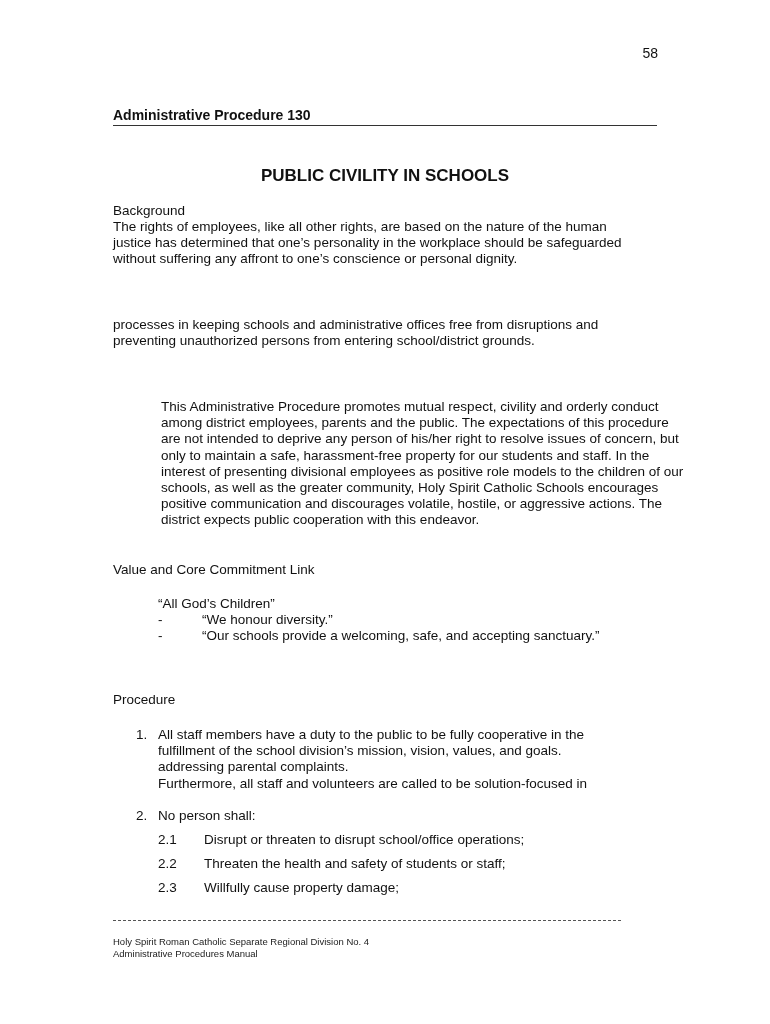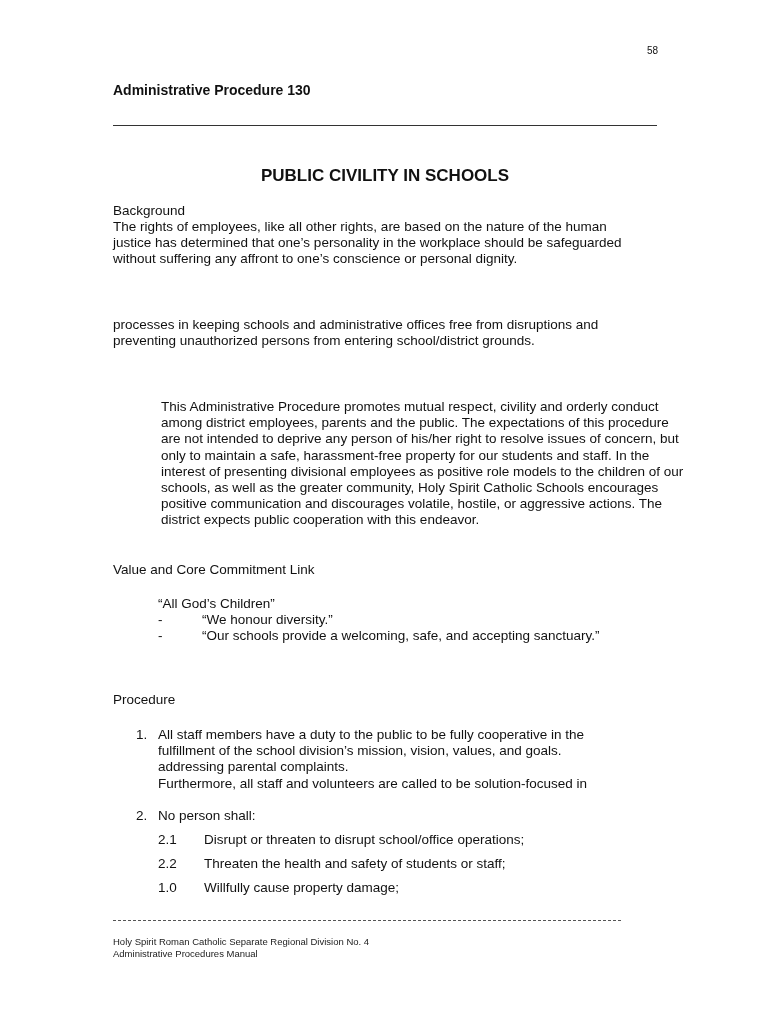--- a/index.html
+++ b/index.html
@@ -12,27 +12,27 @@
       height: 1024px;
       position: relative;
       overflow: hidden;
       font-family: "Liberation Sans", sans-serif;
       color: #111111;
     }
     .page-number {
       position: absolute;
       right: 112px;
       top: 45px;
-      font-size: 10px;
+      font-size: 14px;
       margin-left: 23px;
     }
     .proc-header {
       position: absolute;
       left: 113px;
-      top: 82px;
+      top: 107px;
       font-size: 14px;
       font-weight: bold;
     }
     .header-rule {
       position: absolute;
       left: 113px;
       top: 125px;
       width: 544px;
       height: 0;
       border-top: 1.5px solid #333333;
@@ -179,20 +179,20 @@
     </div>
   </div>
 
   <div class="sub-item" style="top:832px;">
     <span class="sub-num">2.1</span><span>Disrupt or threaten to disrupt school/office operations;</span>
   </div>
   <div class="sub-item" style="top:856px;">
     <span class="sub-num">2.2</span><span>Threaten the health and safety of students or staff;</span>
   </div>
   <div class="sub-item" style="top:880px;">
-    <span class="sub-num">1.0</span><span>Willfully cause property damage;</span>
+    <span class="sub-num">2.3</span><span>Willfully cause property damage;</span>
   </div>
 
   <div class="footer-rule"></div>
   <div class="footer-line" style="top:936px;">Holy Spirit Roman Catholic Separate Regional Division No. 4</div>
   <div class="footer-line" style="top:948px;">Administrative Procedures Manual</div>
 
 </div>
 
 </body></html>

